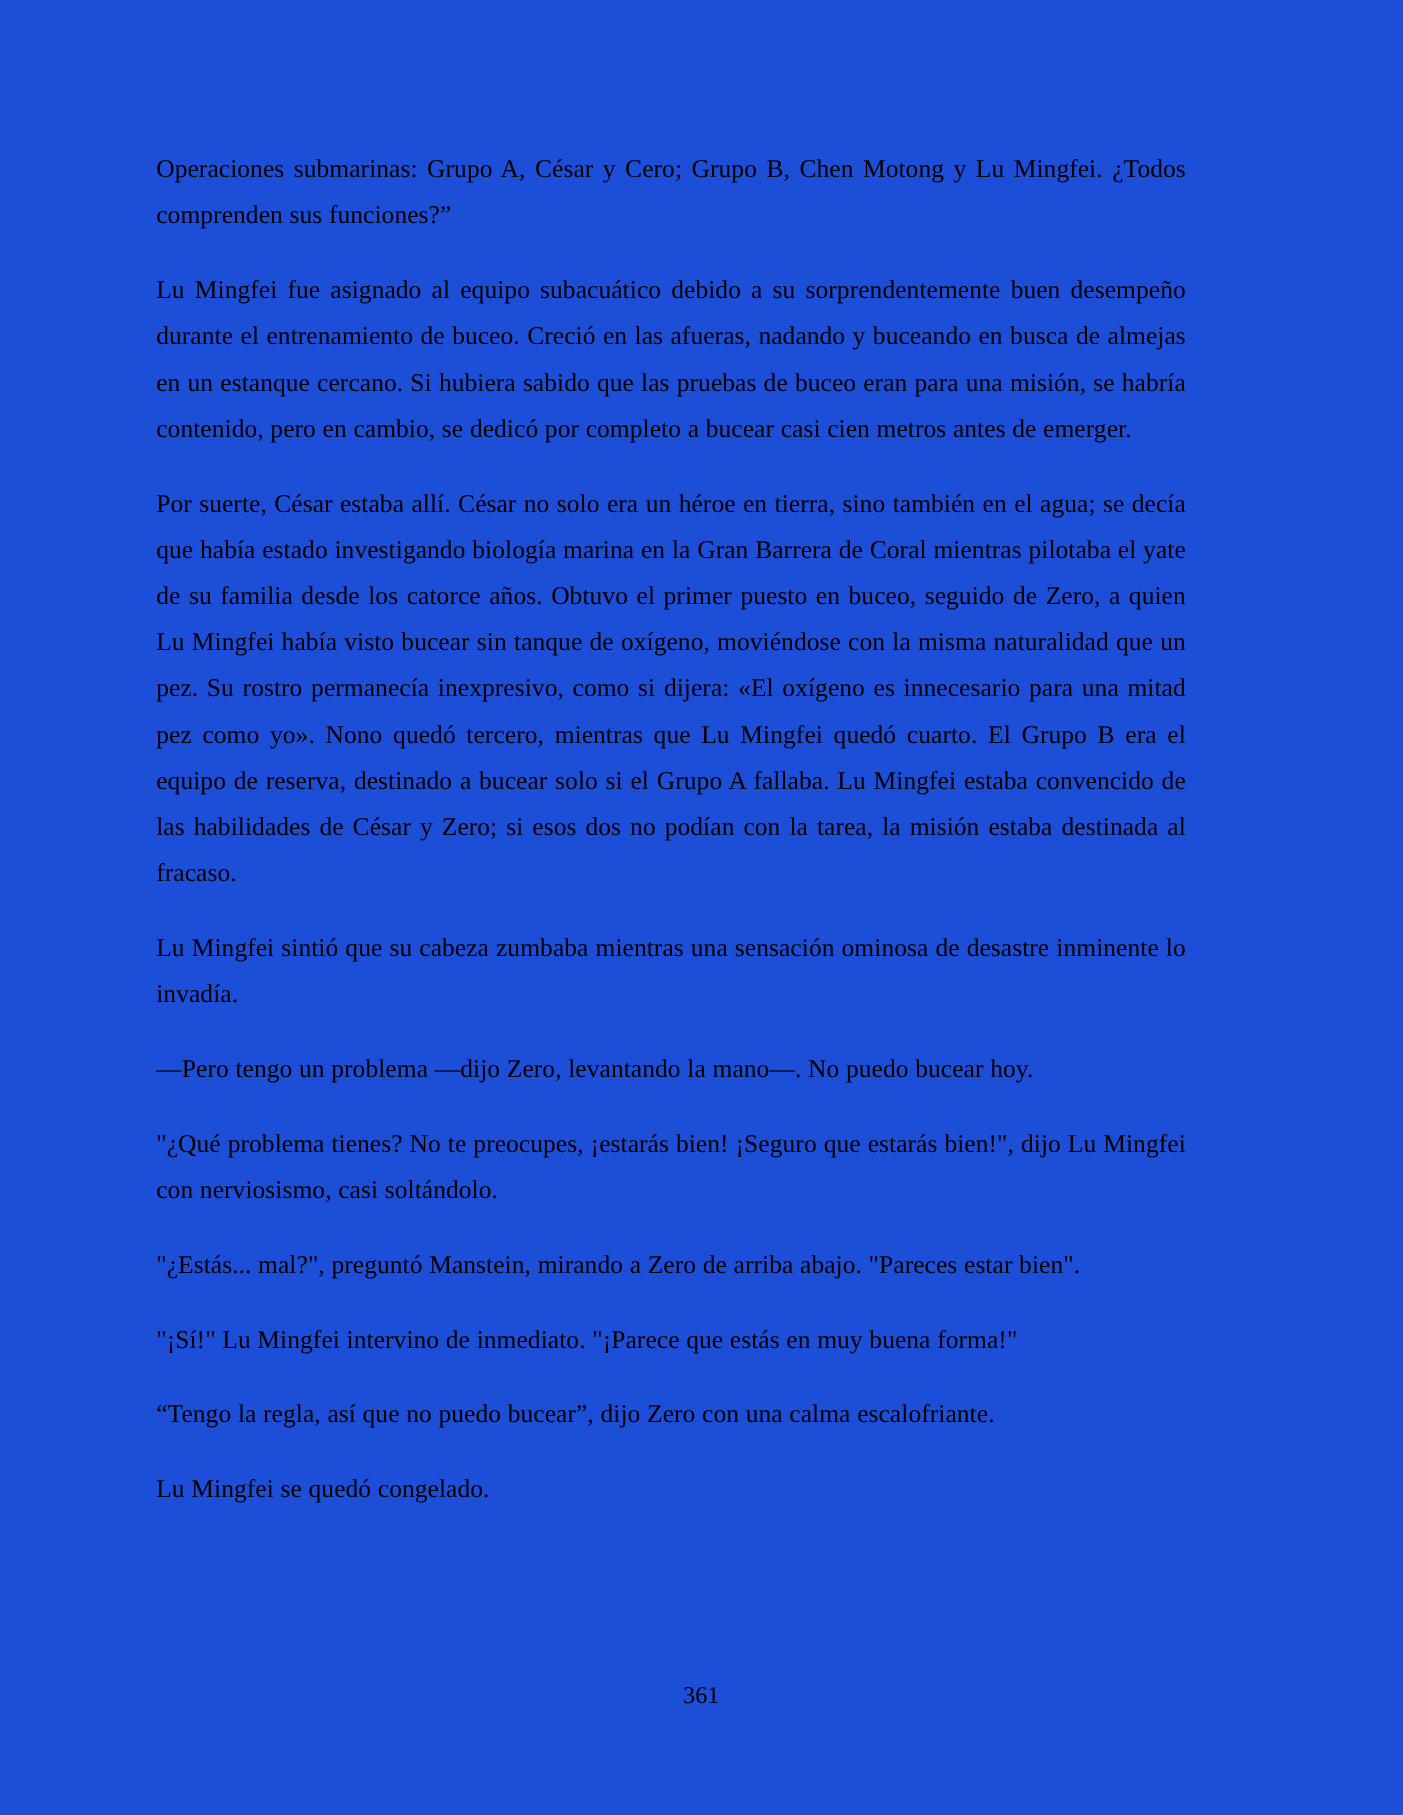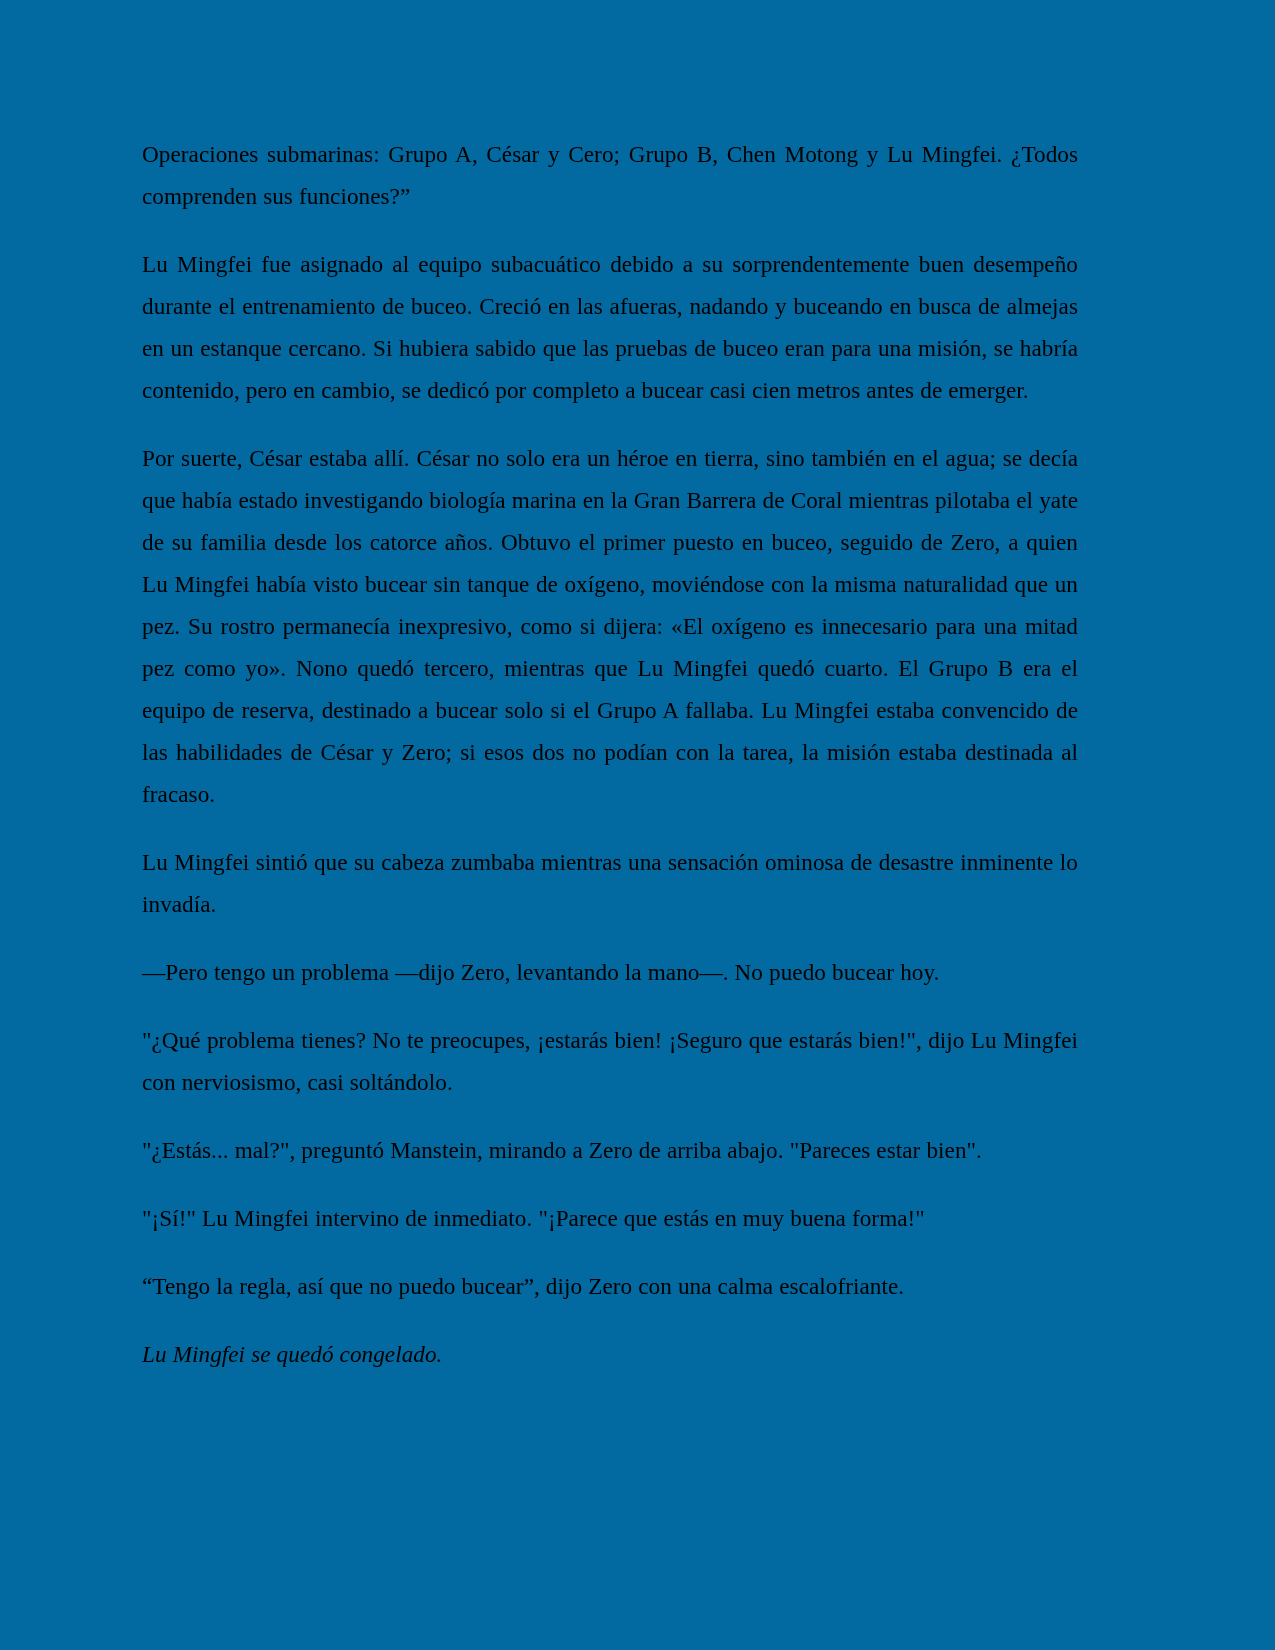--- a/index.html
+++ b/index.html
@@ -5,21 +5,21 @@
   html, body {
     margin: 0;
     padding: 0;
     background: #ffffff;
   }
 
   .page {
     position: relative;
     width: 1275px;
     height: 1650px;
-    background: #0369a1;
+    background: #1d4ed8;
     margin: 0 auto;
     overflow: hidden;
     box-sizing: border-box;
   }
 
   .content {
     position: absolute;
     left: 142px;
     top: 133px;
     width: 936px;
@@ -34,21 +34,20 @@
     text-justify: inter-word;
     margin: 0 0 26px 0;
     hyphens: none;
     -webkit-hyphens: none;
     letter-spacing: 0.05px;
     word-spacing: 0.2px;
   }
 
   p.para:last-child {
     margin-bottom: 0;
-    font-style: italic;
   }
 
   .page-number {
     position: absolute;
     left: 0;
     right: 0;
     top: 1528px;
     text-align: center;
     font-family: "Liberation Serif", "DejaVu Serif", serif;
     font-size: 22px;
@@ -66,14 +65,15 @@
     <p class="para">Por suerte, César estaba allí. César no solo era un héroe en tierra, sino también en el agua; se decía que había estado investigando biología marina en la Gran Barrera de Coral mientras pilotaba el yate de su familia desde los catorce años. Obtuvo el primer puesto en buceo, seguido de Zero, a quien Lu Mingfei había visto bucear sin tanque de oxígeno, moviéndose con la misma naturalidad que un pez. Su rostro permanecía inexpresivo, como si dijera: «El oxígeno es innecesario para una mitad pez como yo». Nono quedó tercero, mientras que Lu Mingfei quedó cuarto. El Grupo B era el equipo de reserva, destinado a bucear solo si el Grupo A fallaba. Lu Mingfei estaba convencido de las habilidades de César y Zero; si esos dos no podían con la tarea, la misión estaba destinada al fracaso.</p>
     <p class="para">Lu Mingfei sintió que su cabeza zumbaba mientras una sensación ominosa de desastre inminente lo invadía.</p>
     <p class="para">—Pero tengo un problema —dijo Zero, levantando la mano—. No puedo bucear hoy.</p>
     <p class="para">"¿Qué problema tienes? No te preocupes, ¡estarás bien! ¡Seguro que estarás bien!", dijo Lu Mingfei con nerviosismo, casi soltándolo.</p>
     <p class="para">"¿Estás... mal?", preguntó Manstein, mirando a Zero de arriba abajo. "Pareces estar bien".</p>
     <p class="para">"¡Sí!" Lu Mingfei intervino de inmediato. "¡Parece que estás en muy buena forma!"</p>
     <p class="para">“Tengo la regla, así que no puedo bucear”, dijo Zero con una calma escalofriante.</p>
     <p class="para">Lu Mingfei se quedó congelado.</p>
   </div>
 
+  <div class="page-number">361</div>
 
 </div>
 
 </body></html>

